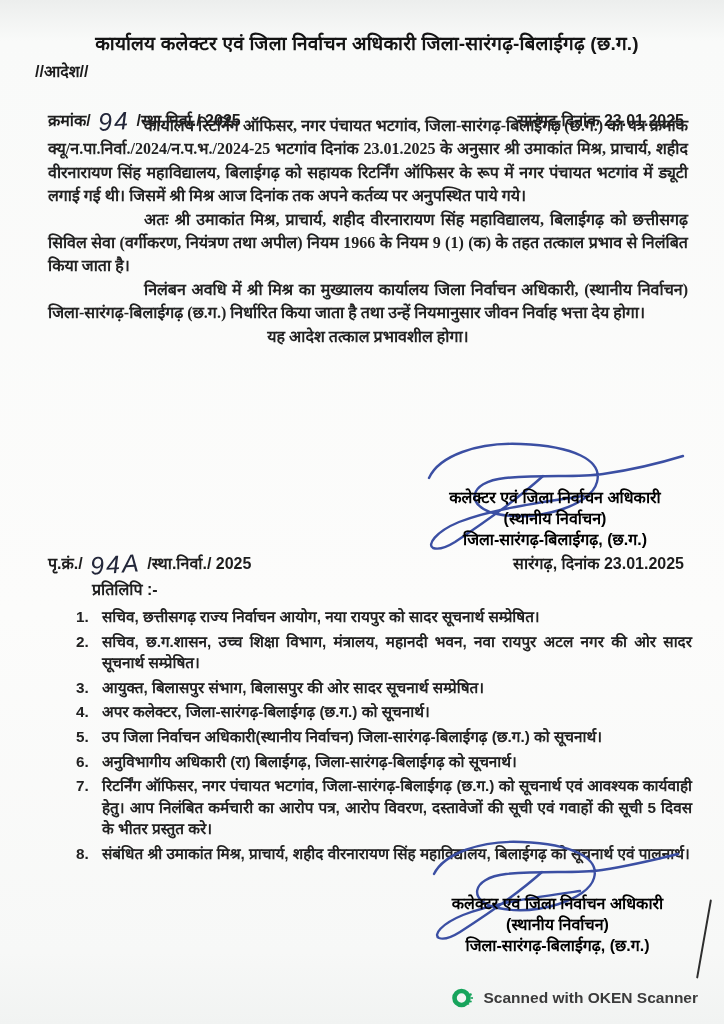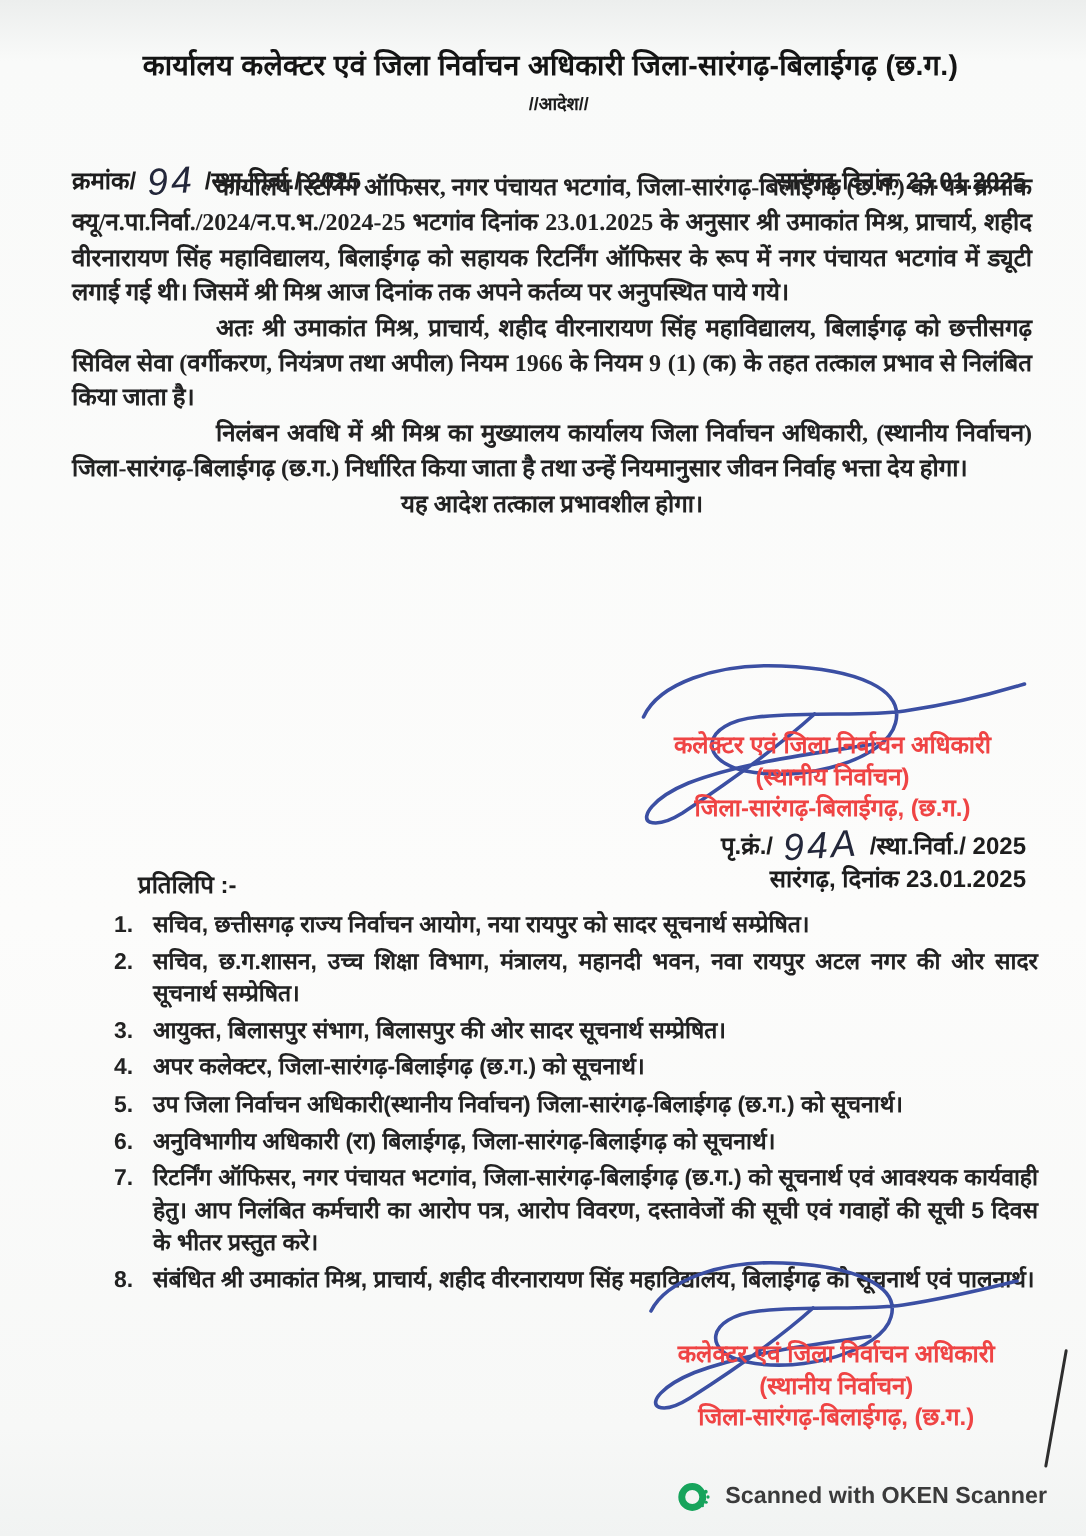--- a/index.html
+++ b/index.html
@@ -8,51 +8,51 @@
     background:linear-gradient(180deg,#eceeed 0%,#f9faf9 4%,#fcfcfb 60%,#f7f8f7 93%,#f1f3f2 100%);
     font-family:"Liberation Sans","DejaVu Sans",sans-serif;
     color:#1f1f1f;
     -webkit-font-smoothing:antialiased;
   }
   .page{position:relative;width:724px;height:1024px;}
 
   
   .hdr{position:absolute;left:40px;right:30px;top:30px;text-align:center;
        font-size:19px;font-weight:700;color:#141414;letter-spacing:.2px;}
-  .order-heading{position:absolute;left:0;right:14px;top:60px;text-align:center;
-       font-size:12px;font-weight:700;color:#1b1b1b;margin-left:35px;}
+  .order-heading{position:absolute;left:0;right:14px;top:60px;text-align:left;
+       font-size:16px;font-weight:700;color:#1b1b1b;margin-left:35px;}
 
   
   .refrow{position:absolute;left:48px;right:40px;display:flex;
           justify-content:space-between;align-items:flex-end;
           font-size:16px;font-weight:700;color:#1d1d1d;}
   .refrow.top{top:84px;margin-top:25px;}
   .refrow .lft{display:flex;align-items:flex-end;gap:2px;}
   .hand{font-size:25px;line-height:20px;font-weight:500;font-style:italic;
         color:#23273a;display:inline-block;transform:rotate(-4deg);
         letter-spacing:2px;padding:0 5px;}
 
   
   .bodytext{position:absolute;left:48px;width:640px;top:114px;
             font-size:16px;line-height:23.4px;font-weight:600;color:#222;
             text-align:justify;}
   .bodytext p{margin:0;text-indent:96px;font-family:Liberation Serif, serif;}
   .effective{margin-top:1px;text-align:center;text-indent:0 !important;}
 
   
   .sigblock{position:absolute;text-align:center;font-size:16px;line-height:21px;
-            font-weight:700;color:#ef4444;}
+            font-weight:700;color:#000000;}
   .sig1{left:420px;top:487px;width:270px;}
   .sig2{left:425px;top:893px;width:265px;}
   .sigsvg{position:absolute;pointer-events:none;}
   .sigsvg.s1{left:425px;top:438px;}
   .sigsvg.s2{left:430px;top:838px;}
 
   
-  .refrow.endorse{top:552px;flex-direction:column;}
+  .refrow.endorse{top:552px;}
   .copy-heading{position:absolute;left:48px;top:578px;font-size:16px;font-weight:700;margin-left:44px;}
   .copylist{position:absolute;left:76px;width:616px;top:606px;
             font-size:15.3px;line-height:21.6px;font-weight:600;color:#222;}
   .copyitem{display:flex;margin-bottom:3px;}
   .copyitem .no{flex:0 0 26px;}
   .copyitem .txt{flex:1;text-align:justify;}
 
   
   .footer{position:absolute;right:26px;bottom:14px;display:flex;align-items:center;
           gap:9px;font-size:15.5px;font-weight:600;color:#3b3b3b;}

